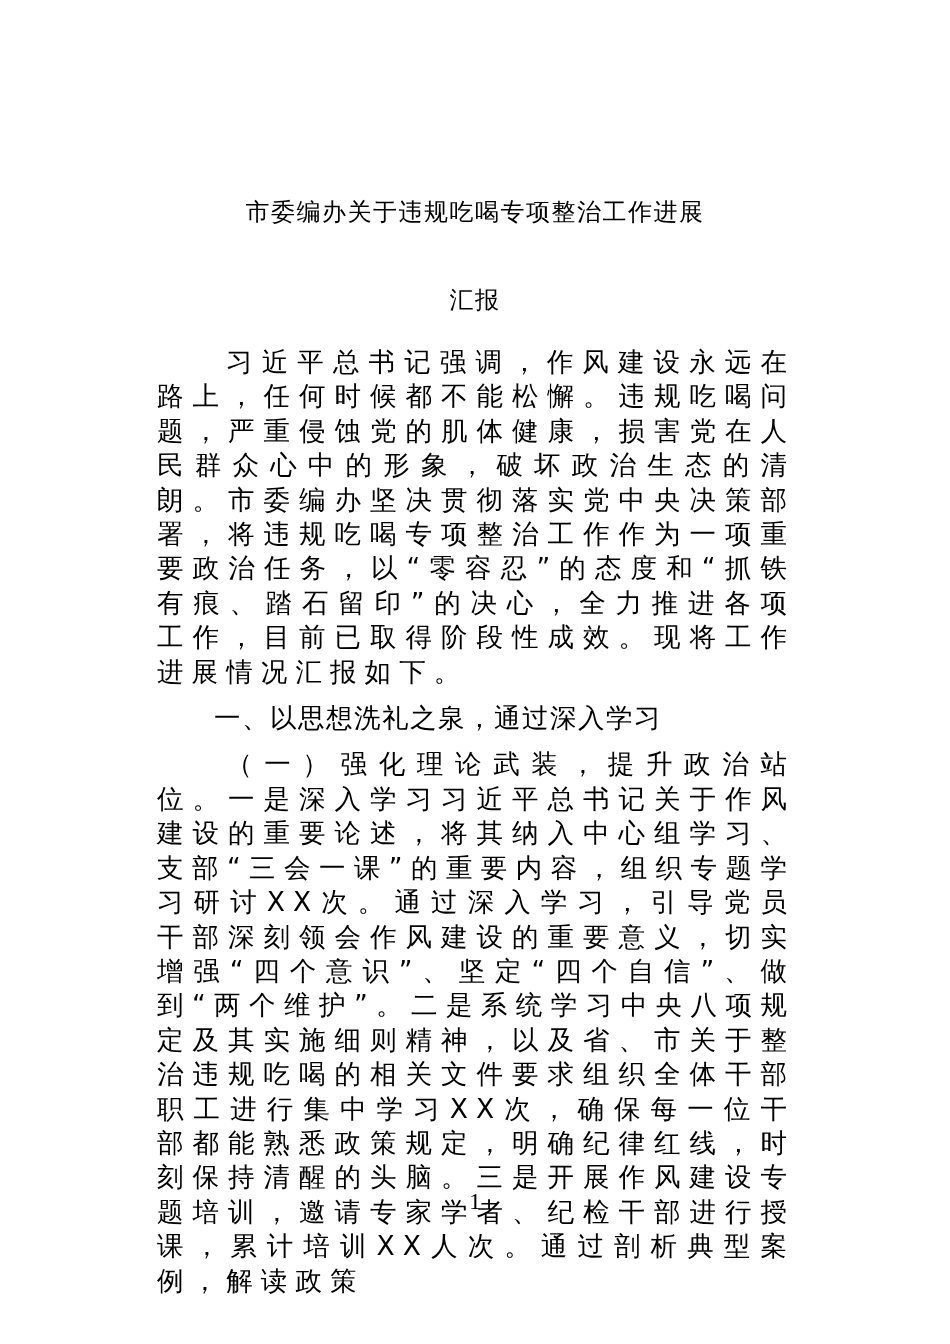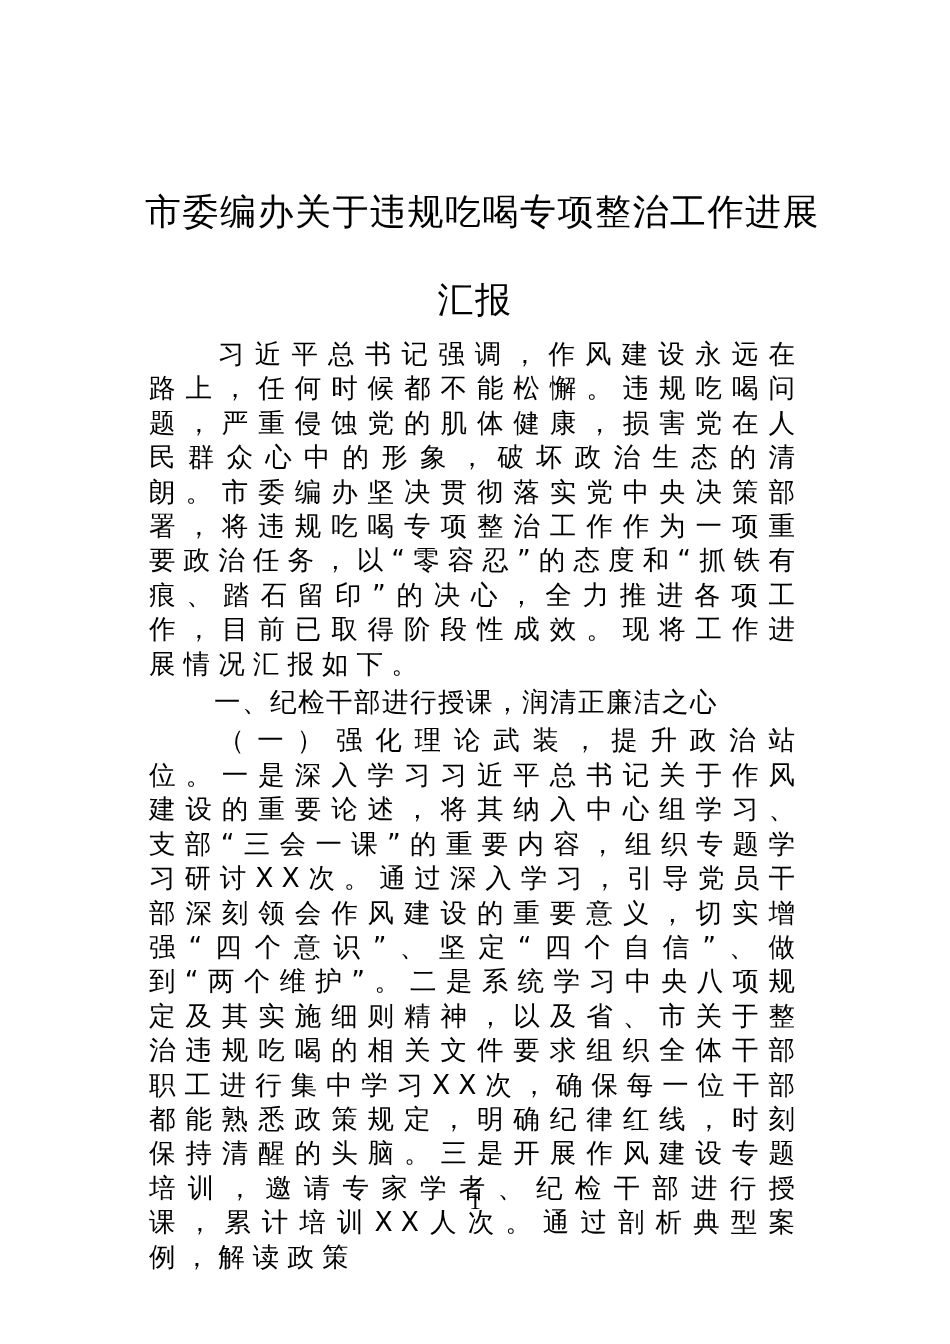--- a/index.html
+++ b/index.html
@@ -21,39 +21,39 @@
     width: 950px;
     height: 1344px;
     background: #ffffff;
   }
   .title {
     position: absolute;
     left: 145px;
     width: 660px;
     top: 168px;
     text-align: center;
-    font-size: 36px;
+    font-size: 24px;
     line-height: 88px;
     letter-spacing: 1.5px;
     font-weight: normal;
     margin: 0;
   }
   .title span { display: block; white-space: nowrap; }
   .body {
     position: absolute;
     left: 145px;
     top: 333px;
     width: 662px;
     font-size: 26.5px;
     line-height: 34.4px;
     letter-spacing: 8.1px;
     text-align: justify;
   }
   .para {
-    margin: 4px;
+    margin: 12px;
     text-indent: 2em;
     text-indent: 69px;
   }
   .heading {
     margin: 0;
     text-indent: 69px;
     letter-spacing: 1.5px;
   }
   .footer {
     position: absolute;
@@ -70,18 +70,18 @@
 
 <div class="page">
 
   <h1 class="title">
     <span>市委编办关于违规吃喝专项整治工作进展</span>
     <span>汇报</span>
   </h1>
 
   <div class="body">
     <p class="para">习近平总书记强调，作风建设永远在路上，任何时候都不能松懈。违规吃喝问题，严重侵蚀党的肌体健康，损害党在人民群众心中的形象，破坏政治生态的清朗。市委编办坚决贯彻落实党中央决策部署，将违规吃喝专项整治工作作为一项重要政治任务，以“零容忍”的态度和“抓铁有痕、踏石留印”的决心，全力推进各项工作，目前已取得阶段性成效。现将工作进展情况汇报如下。</p>
-    <p class="heading">一、纪检干部进行授课，润清正廉洁之心</p>
+    <p class="heading">一、以思想洗礼之泉，通过深入学习</p>
     <p class="para">（一）强化理论武装，提升政治站位。一是深入学习习近平总书记关于作风建设的重要论述，将其纳入中心组学习、支部“三会一课”的重要内容，组织专题学习研讨XX次。通过深入学习，引导党员干部深刻领会作风建设的重要意义，切实增强“四个意识”、坚定“四个自信”、做到“两个维护”。二是系统学习中央八项规定及其实施细则精神，以及省、市关于整治违规吃喝的相关文件要求组织全体干部职工进行集中学习XX次，确保每一位干部都能熟悉政策规定，明确纪律红线，时刻保持清醒的头脑。三是开展作风建设专题培训，邀请专家学者、纪检干部进行授课，累计培训XX人次。通过剖析典型案例，解读政策</p>
   </div>
 
   <div class="footer">1</div>
 </div>
 
 </body></html>

